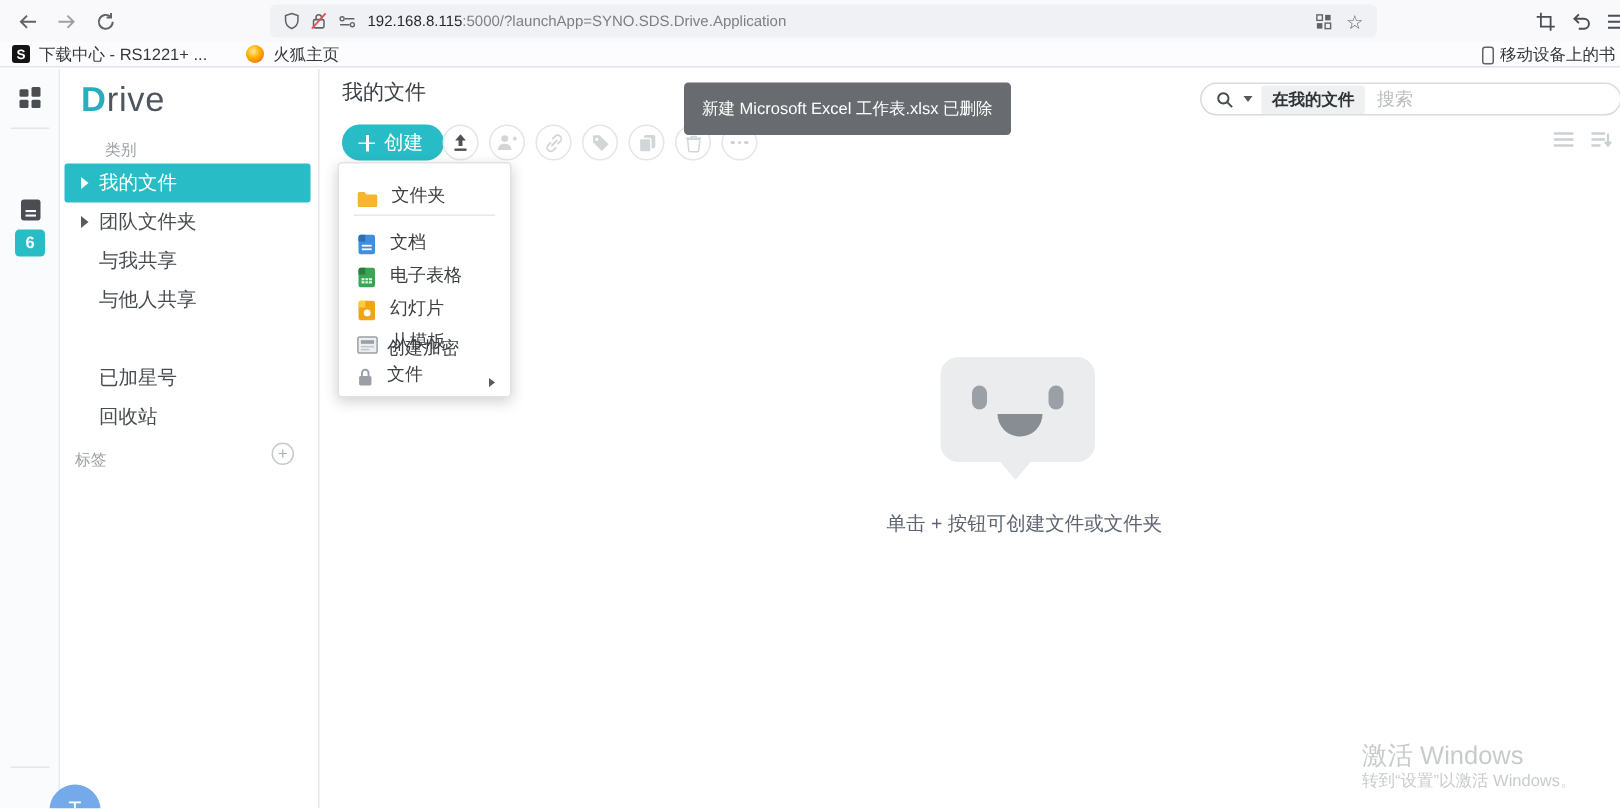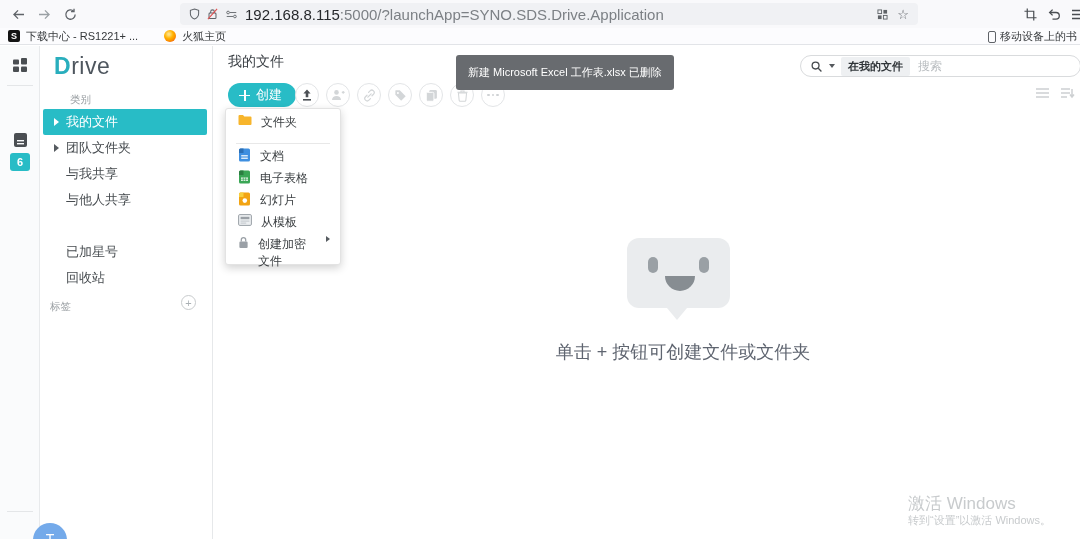--- a/index.html
+++ b/index.html
@@ -4,21 +4,21 @@
 <style>
   html,body{margin:0;padding:0;background:#fff;}
   .screen{position:relative;width:1080px;height:539px;overflow:hidden;background:#fff;
           font-family:"Liberation Sans","DejaVu Sans",sans-serif;}
   .abs{position:absolute;}
   
   .nav{left:0;top:0;width:1080px;height:28px;background:#f9f9fb;}
   .navbtn{position:absolute;top:4px;width:20px;height:20px;display:flex;align-items:center;justify-content:center;}
   .urlbar{position:absolute;left:180px;top:3px;width:738px;height:22px;background:#f0f1f4;border-radius:4px;
           display:flex;align-items:center;gap:7px;padding:0 9px;box-sizing:border-box;}
-  .url-text{font-size:15px;white-space:nowrap;overflow:hidden;}
+  .url-text{font-size:10px;white-space:nowrap;overflow:hidden;}
   .url-host{color:#26282b;}
   .url-rest{color:#7c8085;}
   .urlbar-sp{margin-left:auto;display:flex;align-items:center;gap:9px;}
   .star{font-size:13px;color:#5f6368;line-height:1;}
   .bookmarks{position:absolute;left:0;top:28px;width:1080px;height:17px;background:#fcfcfe;border-bottom:1px solid #e2e4e8;
              display:flex;align-items:center;gap:6px;padding-left:8px;box-sizing:border-box;font-size:11px;color:#35383b;}
   .s-ico{width:12px;height:12px;background:#141414;color:#fff;border-radius:2px;font-size:9px;font-weight:bold;
          display:flex;align-items:center;justify-content:center;}
   .ff-ico{width:12px;height:12px;border-radius:50%;
           background:radial-gradient(circle at 40% 35%, #ffe082 8%, #ffb300 40%, #fb8c00 65%, #e53935 100%);}
@@ -68,32 +68,32 @@
           background:#fff;display:flex;align-items:center;gap:6px;padding:0 9px;box-sizing:border-box;}
   .caret-down{width:0;height:0;border-left:3.5px solid transparent;border-right:3.5px solid transparent;border-top:4px solid #55595d;}
   .scope-chip{background:#eef0f2;border-radius:2px;padding:2px 7px;font-size:11px;font-weight:bold;color:#2f3438;white-space:nowrap;}
   .search-input{border:none;outline:none;background:transparent;font-size:12px;color:#3c4043;width:130px;
                 font-family:Liberation Sans, sans-serif;}
   .search-input::placeholder{color:#b9bdc0;}
   .view-icons{position:absolute;left:822px;top:41px;display:flex;gap:10px;color:#cdd0d2;}
   
   .menu{position:absolute;left:12px;top:62px;width:116px;background:#fff;border:1px solid #e3e3e3;border-radius:3px;
         box-shadow:0 3px 9px rgba(0,0,0,.18);padding:5px 0 6px;z-index:8;box-sizing:border-box;}
-  .menu-item{height:22px;display:flex;align-items:flex-start;gap:9px;padding:0 10px 0 12px;font-size:12px;color:#3c4043;cursor:default;}
+  .menu-item{height:22px;display:flex;align-items:flex-end;gap:9px;padding:0 10px 0 12px;font-size:12px;color:#3c4043;cursor:default;}
   .menu-item.first{height:25px;}
   .menu-div{height:1px;background:#e8e8e8;margin:4px 10px;}
   .sub-arrow{margin-left:auto;width:0;height:0;border-top:3.5px solid transparent;border-bottom:3.5px solid transparent;
              border-left:4.5px solid #565b60;}
   
   .bubble{position:absolute;left:414px;top:192px;width:103px;height:70px;background:#eaecee;border-radius:12px;}
   .bubble-tail{position:absolute;left:40px;top:70px;width:0;height:0;border-left:10px solid transparent;
                border-right:10px solid transparent;border-top:12px solid #eaecee;}
   .eye{position:absolute;top:19px;width:10px;height:16px;border-radius:5px;background:#9aa0a5;}
   .mouth{position:absolute;left:38px;top:38px;width:30px;height:15px;border-radius:0 0 16px 16px;background:#878d92;}
-  .empty-hint{position:absolute;left:320px;top:294px;width:300px;text-align:center;font-size:18px;color:#5f6570;}
+  .empty-hint{position:absolute;left:320px;top:294px;width:300px;text-align:center;font-size:13px;color:#5f6570;}
   
   .wm1{position:absolute;left:695px;top:446px;font-size:17px;color:#c8cbcd;text-align:center;}
   .wm2{position:absolute;left:695px;top:467px;font-size:11px;color:#c8cbcd;}
   svg{display:block;}
 </style>
 </head>
 <body>
 
 <div class="screen">
 

